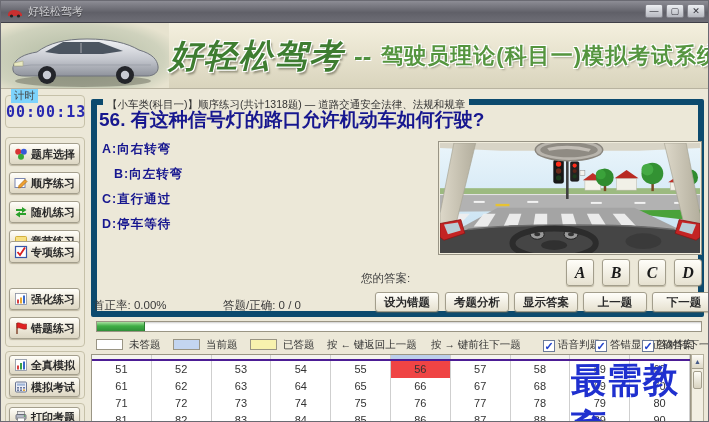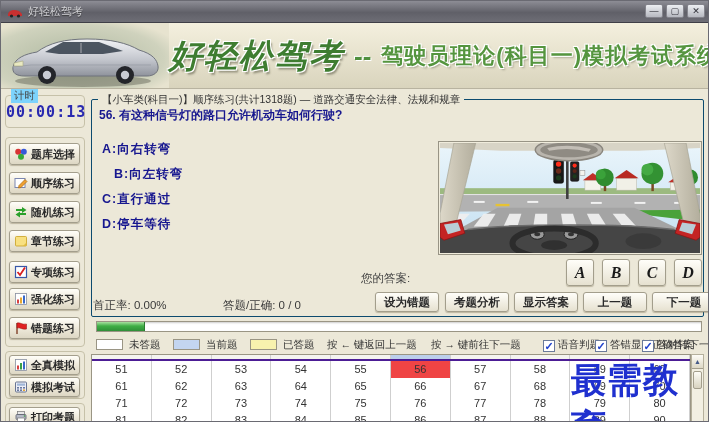--- a/index.html
+++ b/index.html
@@ -56,26 +56,26 @@
     position:absolute; left:8px; width:71px; height:22px;
     border:1px solid #a39e8c; border-radius:3px;
     background:linear-gradient(#fffef9,#efeadb 50%,#ddd7c4);
     box-shadow:0 1px 1px rgba(120,110,80,.4);
     display:flex; align-items:center; gap:3px; padding-left:4px;
     font-size:11px; font-weight:bold; color:#2a2a2a; cursor:default;
   }
   .side-btn svg { flex:0 0 auto; }
   
   .main-group { position:absolute; left:90px; top:98px; width:613px; height:218px;
-    border:1px solid #0c4a6e; border-radius:2px; }
+    border:6px solid #0c4a6e; border-radius:2px; }
   .main-group .legend {
     position:absolute; top:-7px; left:6px; background:#ece8d8; padding:0 4px;
     font-size:10.5px; color:#333; white-space:nowrap;
   }
-  .question { position:absolute; left:98px; top:106px; font-size:12px; font-weight:bold; color:#17178f; }
+  .question { position:absolute; left:98px; top:106px; font-size:19px; font-weight:bold; color:#17178f; }
   .option { position:absolute; left:101px; font-size:12.5px; font-weight:bold; color:#17178f; letter-spacing:1px; }
   .scene {
     position:absolute; left:437px; top:140px; width:264px; height:114px;
     background:#f0ecdc; border:1px solid #989485; padding:1px;
   }
   .answer-label { position:absolute; left:360px; top:270px; font-size:11.5px; color:#444; }
   .choice-btn {
     position:absolute; top:258px; width:28px; height:27px;
     border:1px solid #a39e8c; border-radius:3px;
     background:linear-gradient(#fffef9,#e6e1d0);
@@ -219,21 +219,21 @@
     </svg>
     <span>随机练习</span>
   </div>
   <div class="side-btn" style="top:229px;">
     <svg width="14" height="14" viewBox="0 0 14 14">
       <rect x="1.5" y="2.5" width="11" height="9.5" rx="1" fill="#f8e080" stroke="#c8a020" stroke-width="0.8"></rect>
       <polygon points="9,12 12.5,12 12.5,8.5" fill="#e0bc40"></polygon>
     </svg>
     <span>章节练习</span>
   </div>
-  <div class="side-btn" style="top:260px;">
+  <div class="side-btn" style="top:240px;">
     <svg width="14" height="14" viewBox="0 0 14 14">
       <rect x="1.5" y="1.5" width="11" height="11" fill="#fff" stroke="#3858a8" stroke-width="1.2"></rect>
       <path d="M3.5 7 L6 10 L11 2.5" fill="none" stroke="#d82020" stroke-width="1.8"></path>
     </svg>
     <span>专项练习</span>
   </div>
   <div class="side-btn" style="top:287px;">
     <svg width="14" height="14" viewBox="0 0 14 14">
       <rect x="1.5" y="1.5" width="11" height="11" fill="#fff" stroke="#8890a0" stroke-width="0.8"></rect>
       <rect x="3" y="7.5" width="2" height="4" fill="#d84040"></rect>

